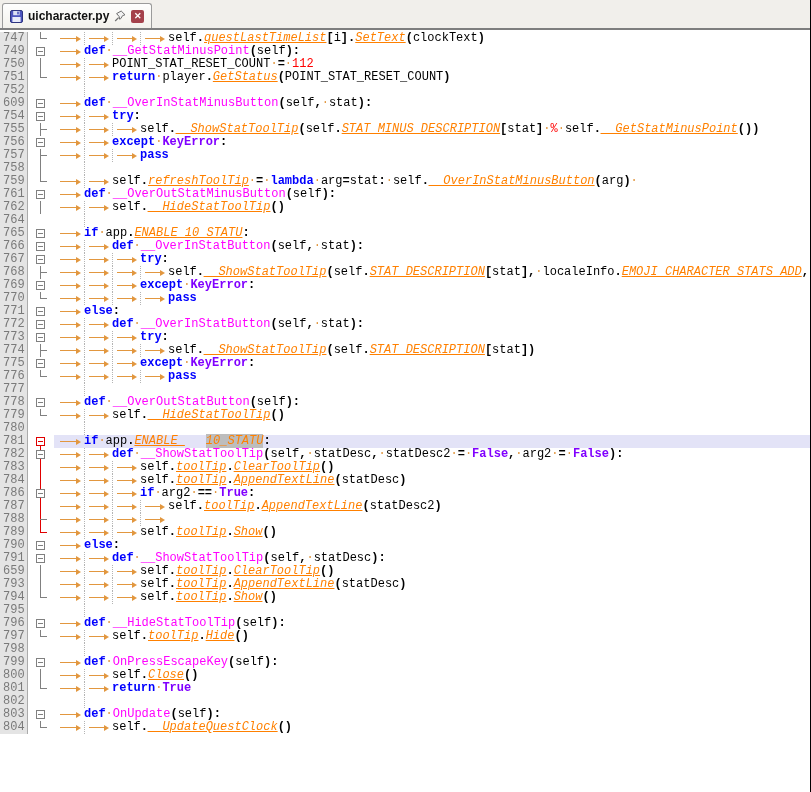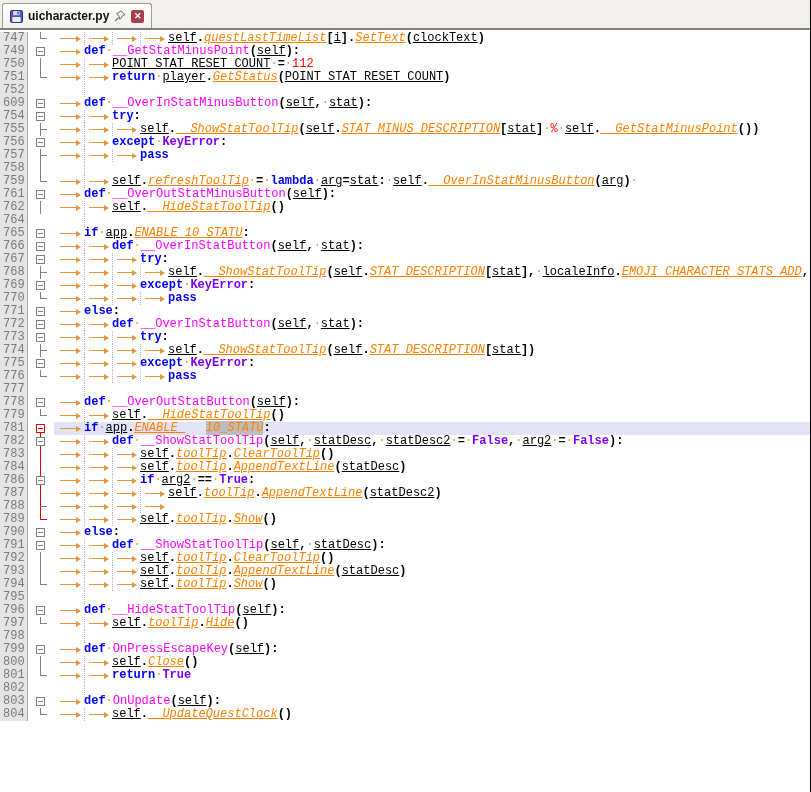--- a/index.html
+++ b/index.html
@@ -47,21 +47,21 @@
             border-left:5px solid var(--whitespace);
             border-top:3px solid transparent;border-bottom:3px solid transparent;}
   .tb.ghost:before,.tb.ghost:after{display:none;}
   
   .k{color:var(--keyword);font-weight:bold;}
   .w2{color:var(--word2);font-weight:bold;}
   .fn{color:var(--defname);}
   .at{color:var(--attribute);font-style:italic;text-decoration:underline;}
   .n{color:var(--number);}
   .o{color:var(--operator);font-weight:bold;}
-  .d{color:#000;text-decoration:underline;}
+  .d{color:#000;}
   .sp{color:var(--whitespace);}
   .hl{color:var(--attribute);font-style:italic;background:var(--selection);margin-left:21px;}
 </style>
 </head>
 <body>
 
 <div class="stage">
 
   <div class="tabbar">
     <div class="tab">
@@ -292,20 +292,25 @@
         <span class="body"><i class="tb"></i><span class="k">def</span><span class="sp">·</span><span class="fn">__OverOutStatButton</span><span class="o">(</span><span class="d">self</span><span class="o">):</span></span>
       </div>
       <div class="row">
         <span class="num">779</span>
         <span class="fm">
           <i class="vl top"></i>
           <i class="tick"></i>
         </span>
         <span class="body"><i class="tb"></i><i class="tb g"></i><span class="d">self</span><span class="o">.</span><span class="at">__HideStatToolTip</span><span class="o">()</span></span>
       </div>
+      <div class="row">
+        <span class="num">780</span>
+        <span class="fm"></span>
+        <span class="body"><i class="tb ghost"></i><i class="tb ghost g"></i></span>
+      </div>
       <div class="row cur">
         <span class="num">781</span>
         <span class="fm">
           <i class="vl red bot"></i>
           <i class="fbox red"></i>
         </span>
         <span class="body"><i class="tb"></i><span class="k">if</span><span class="sp">·</span><span class="d">app</span><span class="o">.</span><span class="at">ENABLE_</span><span class="hl">10_STATU</span><span class="o">:</span></span>
       </div>
       <div class="row">
         <span class="num">782</span>
@@ -368,21 +373,21 @@
         <span class="body"><i class="tb"></i><span class="k">else</span><span class="o">:</span></span>
       </div>
       <div class="row">
         <span class="num">791</span>
         <span class="fm">
           <i class="fbox"></i>
         </span>
         <span class="body"><i class="tb"></i><i class="tb g"></i><span class="k">def</span><span class="sp">·</span><span class="fn">__ShowStatToolTip</span><span class="o">(</span><span class="d">self</span><span class="o">,</span><span class="sp">·</span><span class="d">statDesc</span><span class="o">):</span></span>
       </div>
       <div class="row">
-        <span class="num">792</span>
+        <span class="num">659</span>
         <span class="fm">
           <i class="vl"></i>
         </span>
         <span class="body"><i class="tb"></i><i class="tb g"></i><i class="tb g"></i><span class="d">self</span><span class="o">.</span><span class="at">toolTip</span><span class="o">.</span><span class="at">ClearToolTip</span><span class="o">()</span></span>
       </div>
       <div class="row">
         <span class="num">793</span>
         <span class="fm">
           <i class="vl"></i>
         </span>

